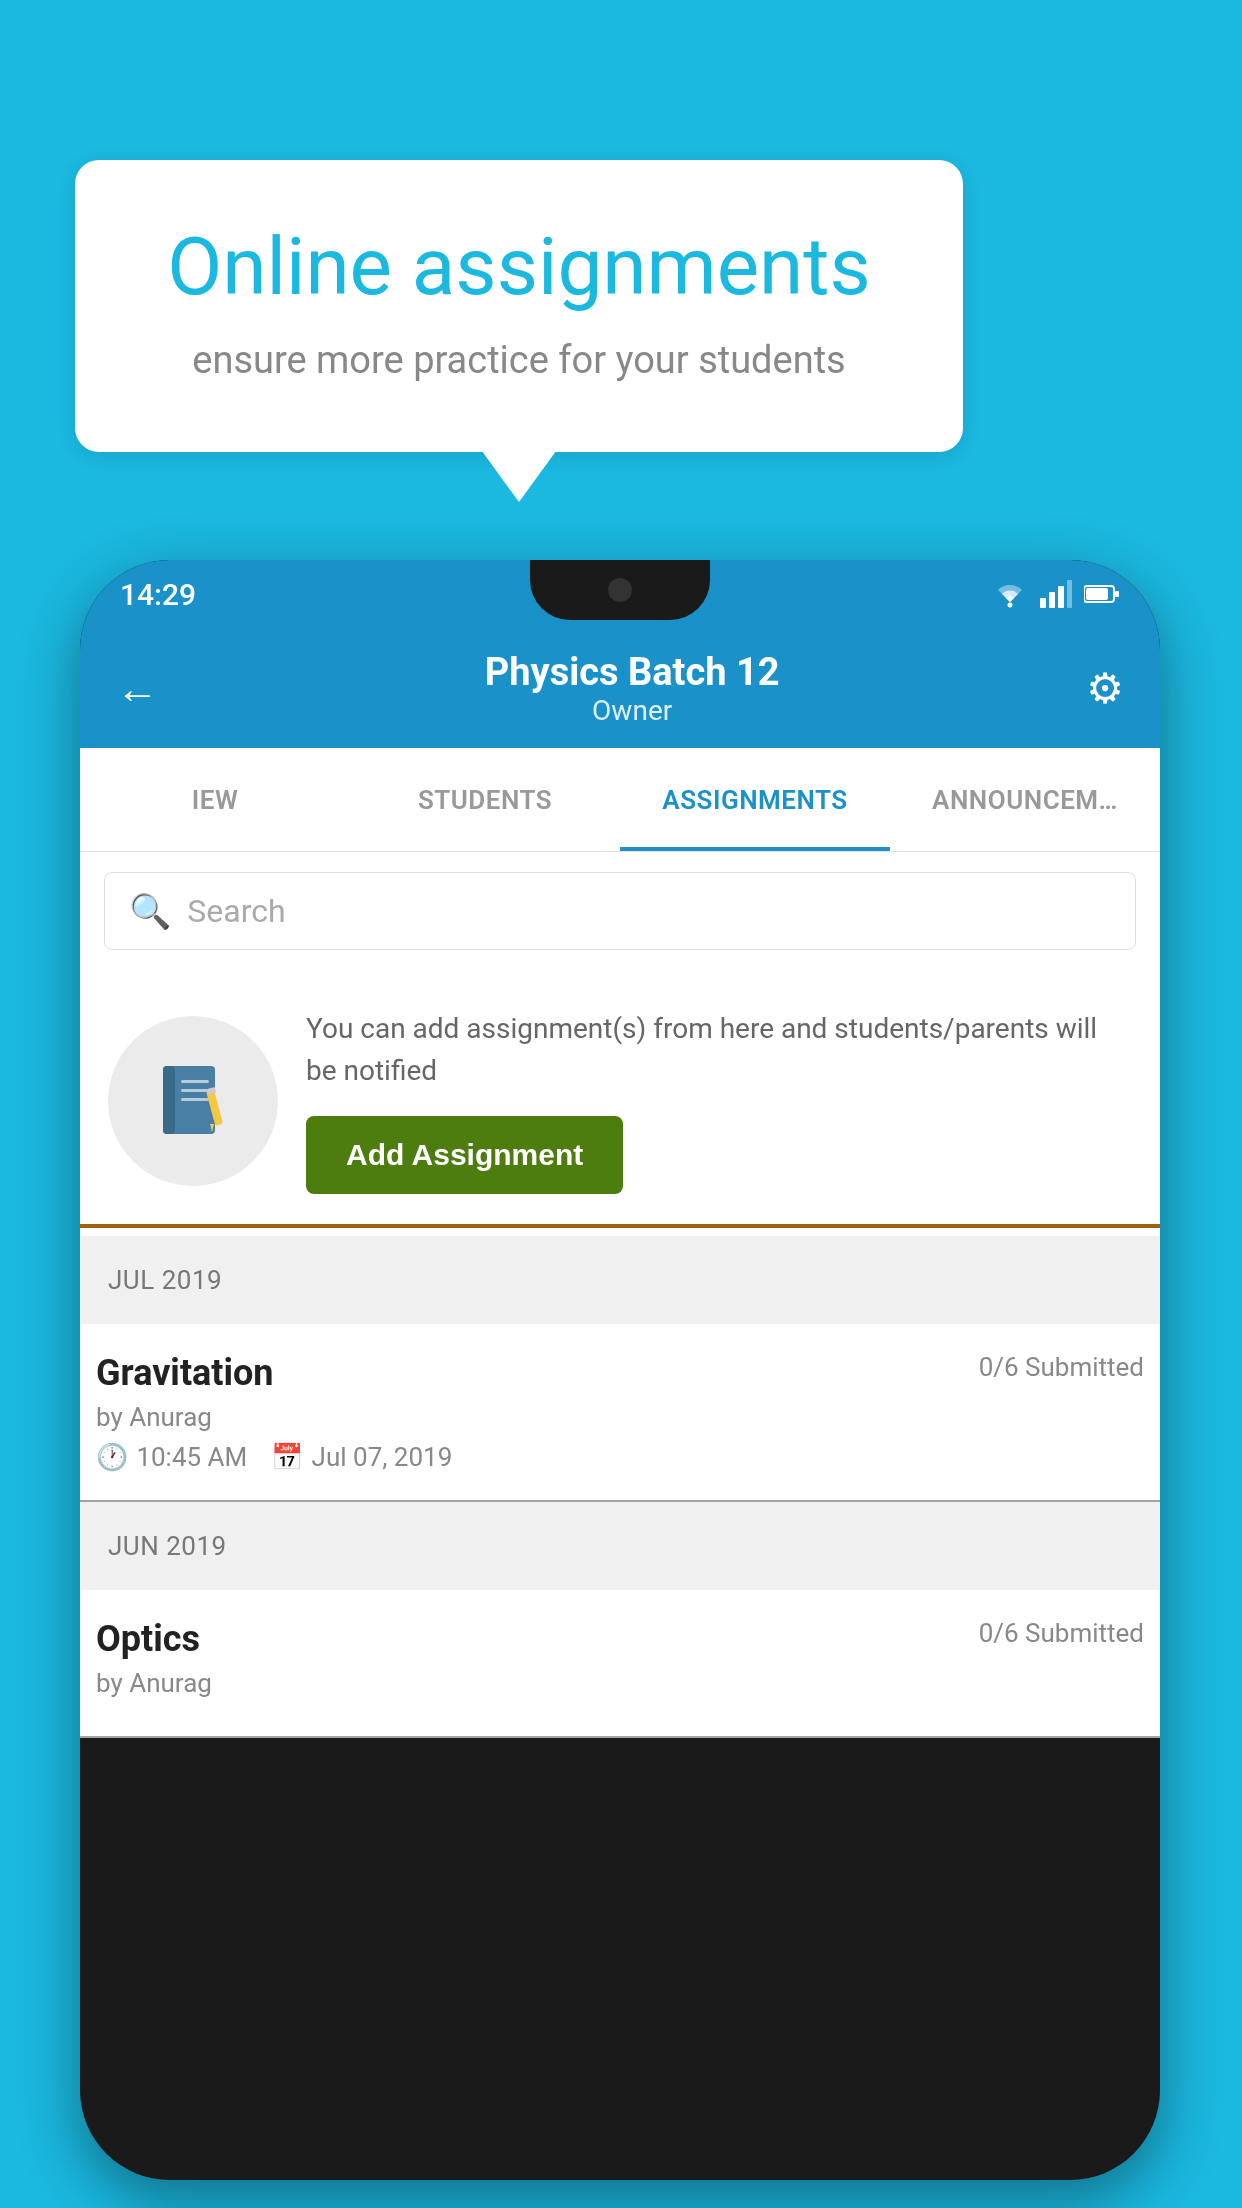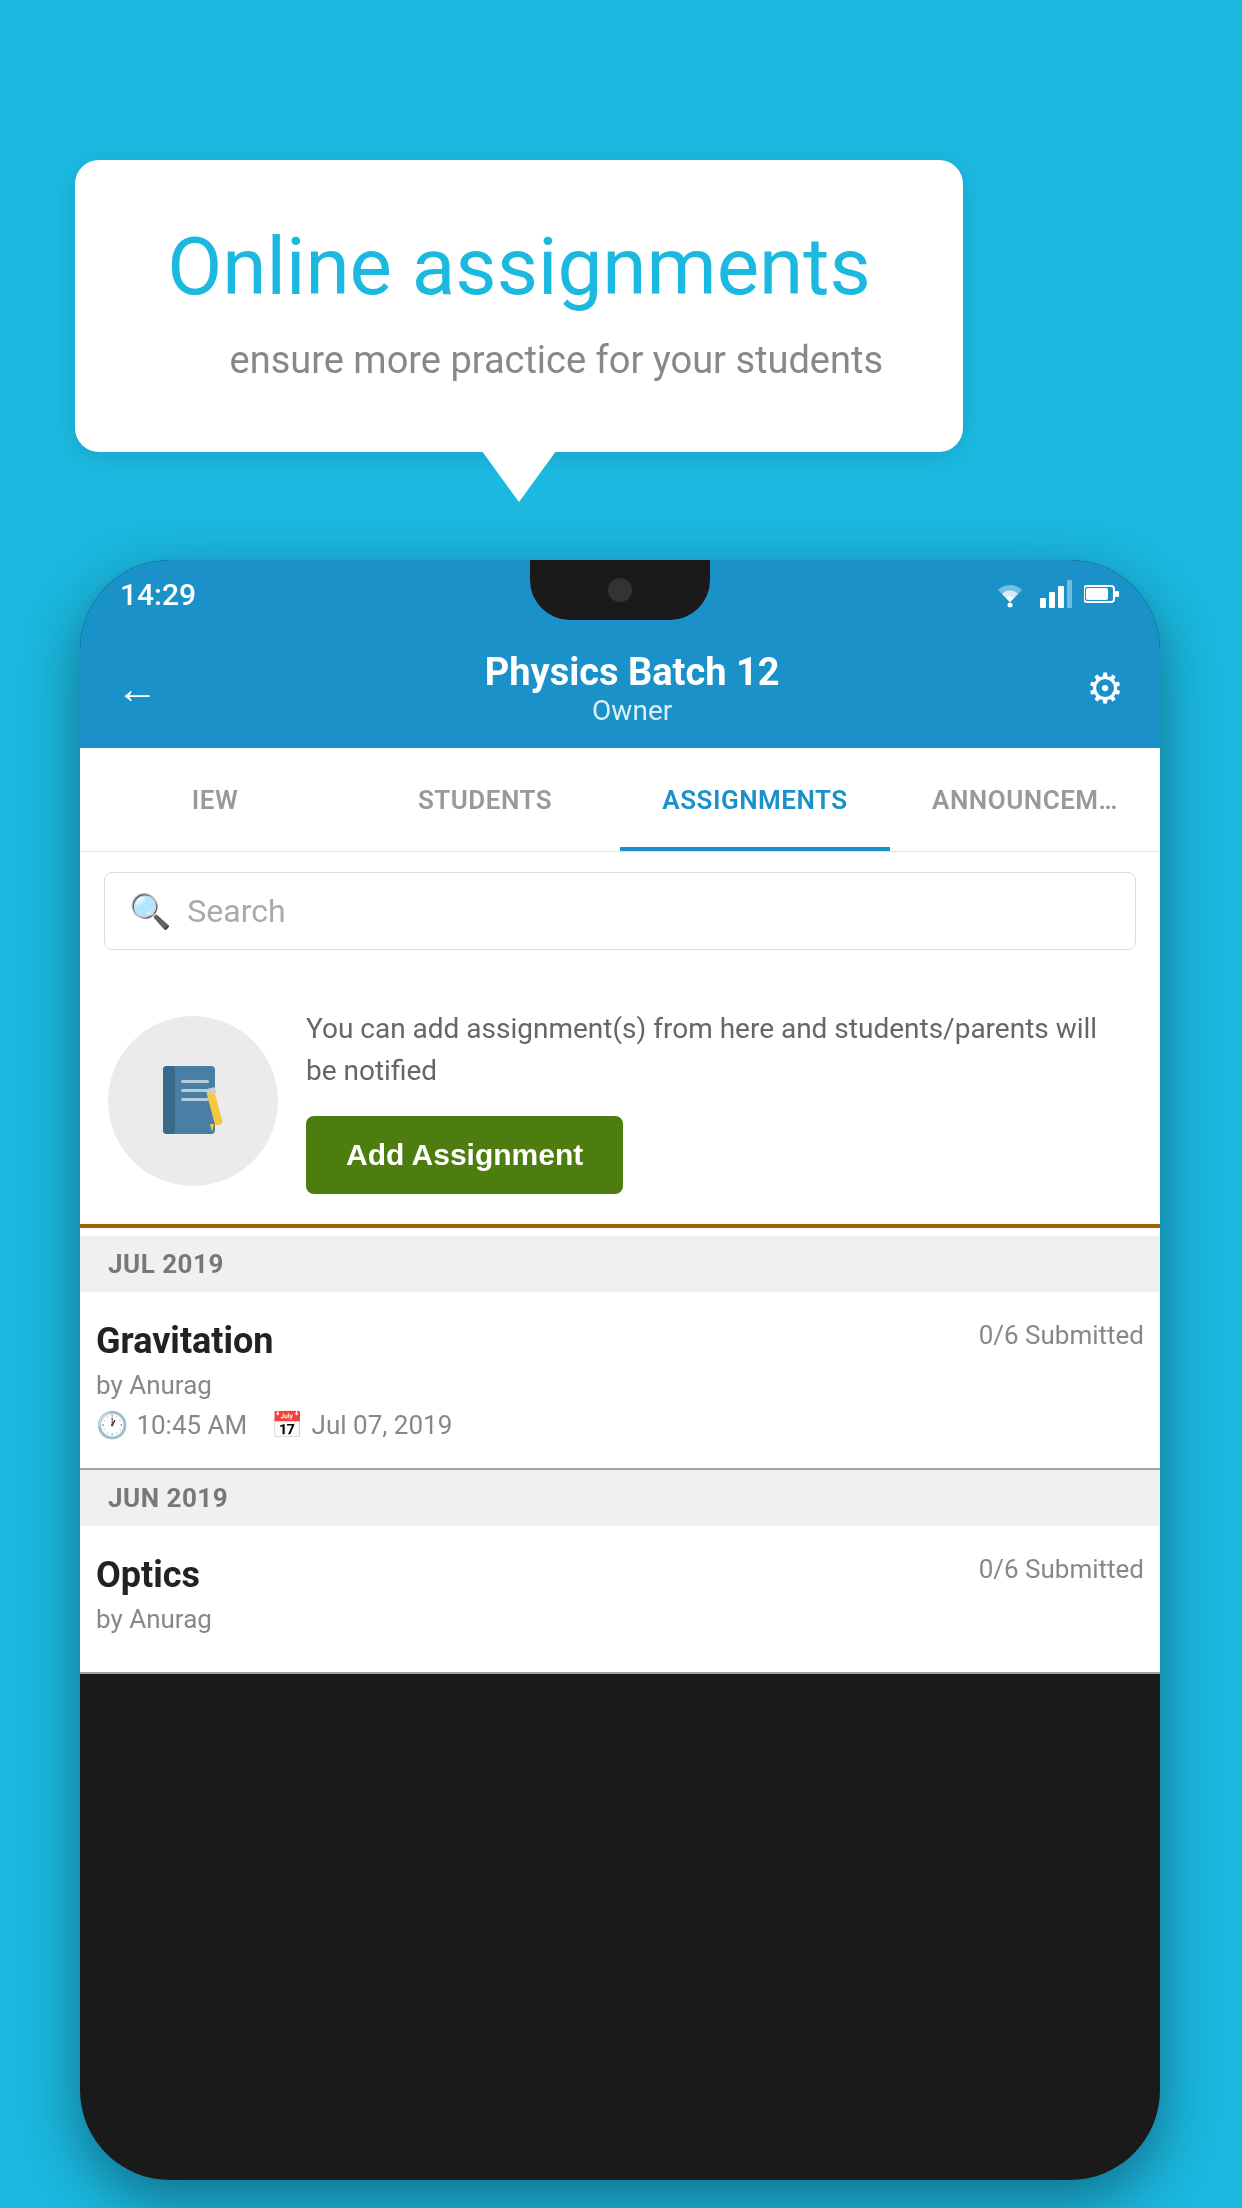--- a/index.html
+++ b/index.html
@@ -46,21 +46,21 @@
       color: #1bb8e0;
       font-size: 80px;
       font-weight: 400;
       text-align: center;
       margin-bottom: 24px;
     }
 
     .speech-bubble-subtitle {
       color: #888;
       font-size: 38px;
-      text-align: right;
+      text-align: center;
       font-weight: 400;
     }
 
     
     .phone-frame {
       position: absolute;
       top: 560px;
       left: 80px;
       width: 1080px;
       height: 1620px;
@@ -281,23 +281,23 @@
       padding: 22px 40px;
       font-size: 30px;
       font-weight: 600;
       cursor: pointer;
       display: inline-block;
     }
 
     
     .month-header {
       background: #f0f0f0;
-      padding: 13px 28px;
-      font-size: 26px;
-      font-weight: 700;
+      padding: 29px 28px;
+      font-size: 26px;
+      font-weight: 400;
       color: #777;
       letter-spacing: 0.5px;
     }
 
     
     .assignment-item {
       background: white;
       padding: 28px 16px;
       border-bottom: 2px solid #a3a3a3;
     }

